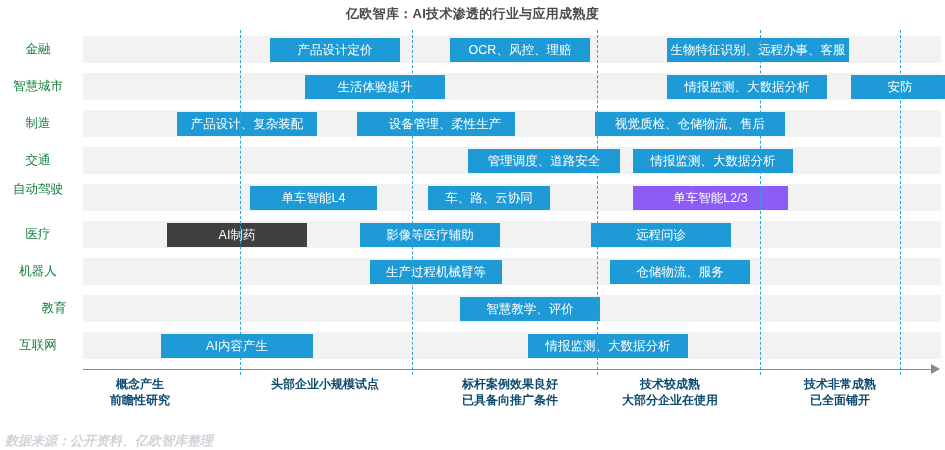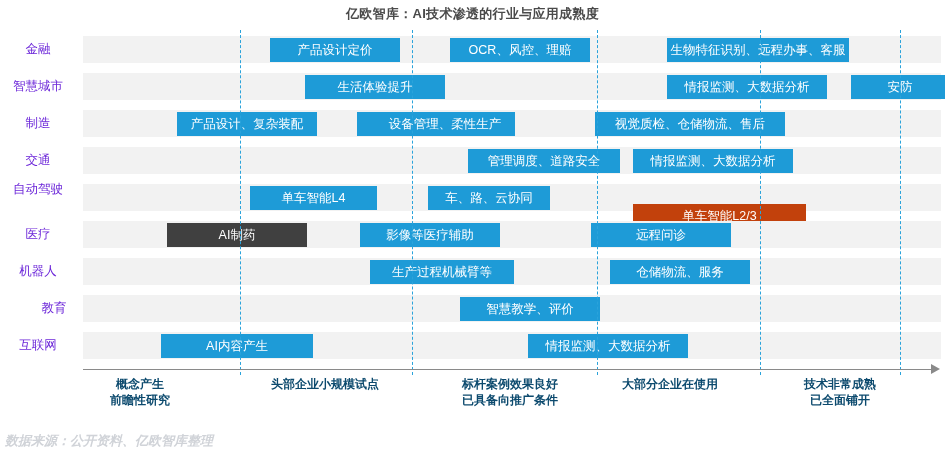--- a/index.html
+++ b/index.html
@@ -38,21 +38,21 @@
     width: 858px;
     height: 27px;
     background: #f2f2f2;
   }
   .row-label {
     position: absolute;
     left: 0;
     width: 76px;
     text-align: center;
     font-size: 12.5px;
-    color: #6d28d9;
+    color: #15803d;
     line-height: 15px;
   }
   .bar {
     position: absolute;
     height: 24px;
     background: #1e9bd7;
     color: #ffffff;
     font-size: 12.5px;
     line-height: 24px;
     text-align: center;
@@ -133,27 +133,27 @@
     <div class="row" style="top: 80px;"></div>
     <div class="bar" style="left: 94px; width: 140px; top: 82px; background: rgb(30, 155, 215);">产品设计、复杂装配</div>
     <div class="bar" style="left: 274px; width: 158px; top: 82px; background: rgb(30, 155, 215); padding-left: 18px;">设备管理、柔性生产</div>
     <div class="bar" style="left: 512px; width: 190px; top: 82px; background: rgb(30, 155, 215);">视觉质检、仓储物流、售后</div>
     <div class="row" style="top: 117px;"></div>
     <div class="bar" style="left: 385px; width: 152px; top: 119px; background: rgb(30, 155, 215);">管理调度、道路安全</div>
     <div class="bar" style="left: 550px; width: 160px; top: 119px; background: rgb(30, 155, 215);">情报监测、大数据分析</div>
     <div class="row" style="top: 154px;"></div>
     <div class="bar" style="left: 167px; width: 127px; top: 156px; background: rgb(30, 155, 215);">单车智能L4</div>
     <div class="bar" style="left: 345px; width: 122px; top: 156px; background: rgb(30, 155, 215);">车、路、云协同</div>
-    <div class="bar" style="left: 550px; width: 173px; top: 156px; background: #c2410c; margin-top: 18px;">单车智能L2/3</div>
+    <div class="bar" style="left: 550px; width: 155px; top: 156px; background: #8b5cf6;">单车智能L2/3</div>
     <div class="row" style="top: 191px;"></div>
     <div class="bar" style="left: 84px; width: 140px; top: 193px; background: #404040;">AI制药</div>
     <div class="bar" style="left: 277px; width: 140px; top: 193px; background: rgb(30, 155, 215);">影像等医疗辅助</div>
     <div class="bar" style="left: 508px; width: 140px; top: 193px; background: rgb(30, 155, 215);">远程问诊</div>
     <div class="row" style="top: 228px;"></div>
-    <div class="bar" style="left: 287px; width: 144px; top: 230px; background: rgb(30, 155, 215);">生产过程机械臂等</div>
+    <div class="bar" style="left: 287px; width: 132px; top: 230px; background: rgb(30, 155, 215);">生产过程机械臂等</div>
     <div class="bar" style="left: 527px; width: 140px; top: 230px; background: rgb(30, 155, 215);">仓储物流、服务</div>
     <div class="row" style="top: 265px;"></div>
     <div class="bar" style="left: 377px; width: 140px; top: 267px; background: rgb(30, 155, 215);">智慧教学、评价</div>
     <div class="row" style="top: 302px;"></div>
     <div class="bar" style="left: 78px; width: 152px; top: 304px; background: rgb(30, 155, 215);">AI内容产生</div>
     <div class="bar" style="left: 445px; width: 160px; top: 304px; background: rgb(30, 155, 215);">情报监测、大数据分析</div>
     <div class="divider" style="left: 157px; border-left-color: rgb(42, 163, 219);"></div>
     <div class="divider" style="left: 329px; border-left-color: rgb(42, 163, 219);"></div>
     <div class="divider" style="left: 514px; border-left-color: rgb(42, 163, 219);"></div>
     <div class="divider" style="left: 677px; border-left-color: rgb(42, 163, 219);"></div>
@@ -169,20 +169,21 @@
       <span>前瞻性研究</span>
     </div>
     <div class="axis-label" style="left: 240px; width: 170px;">
       <span>头部企业小规模试点</span>
     </div>
     <div class="axis-label" style="left: 425px; width: 170px;">
       <span>标杆案例效果良好</span>
       <span>已具备向推广条件</span>
     </div>
     <div class="axis-label" style="left: 585px; width: 170px;">
+      <span>技术较成熟</span>
       <span>大部分企业在使用</span>
     </div>
     <div class="axis-label" style="left: 755px; width: 170px;">
       <span>技术非常成熟</span>
       <span>已全面铺开</span>
     </div>
   </div>
 
 <div id="footer">数据来源：公开资料、亿欧智库整理</div>
 

